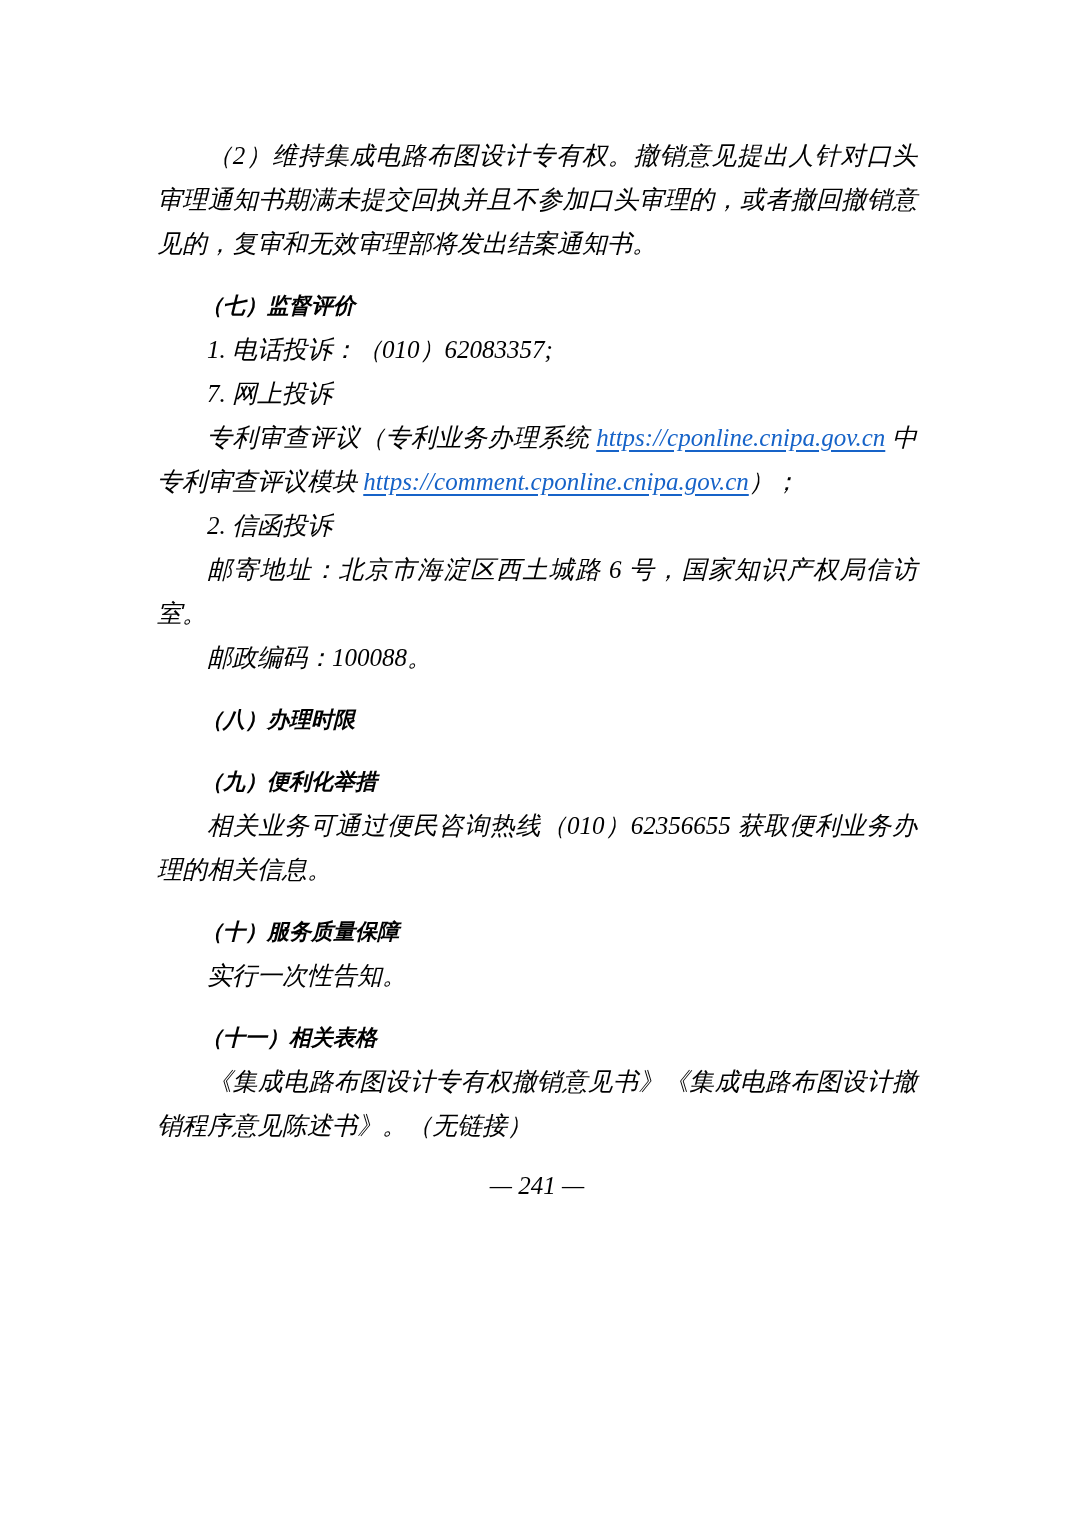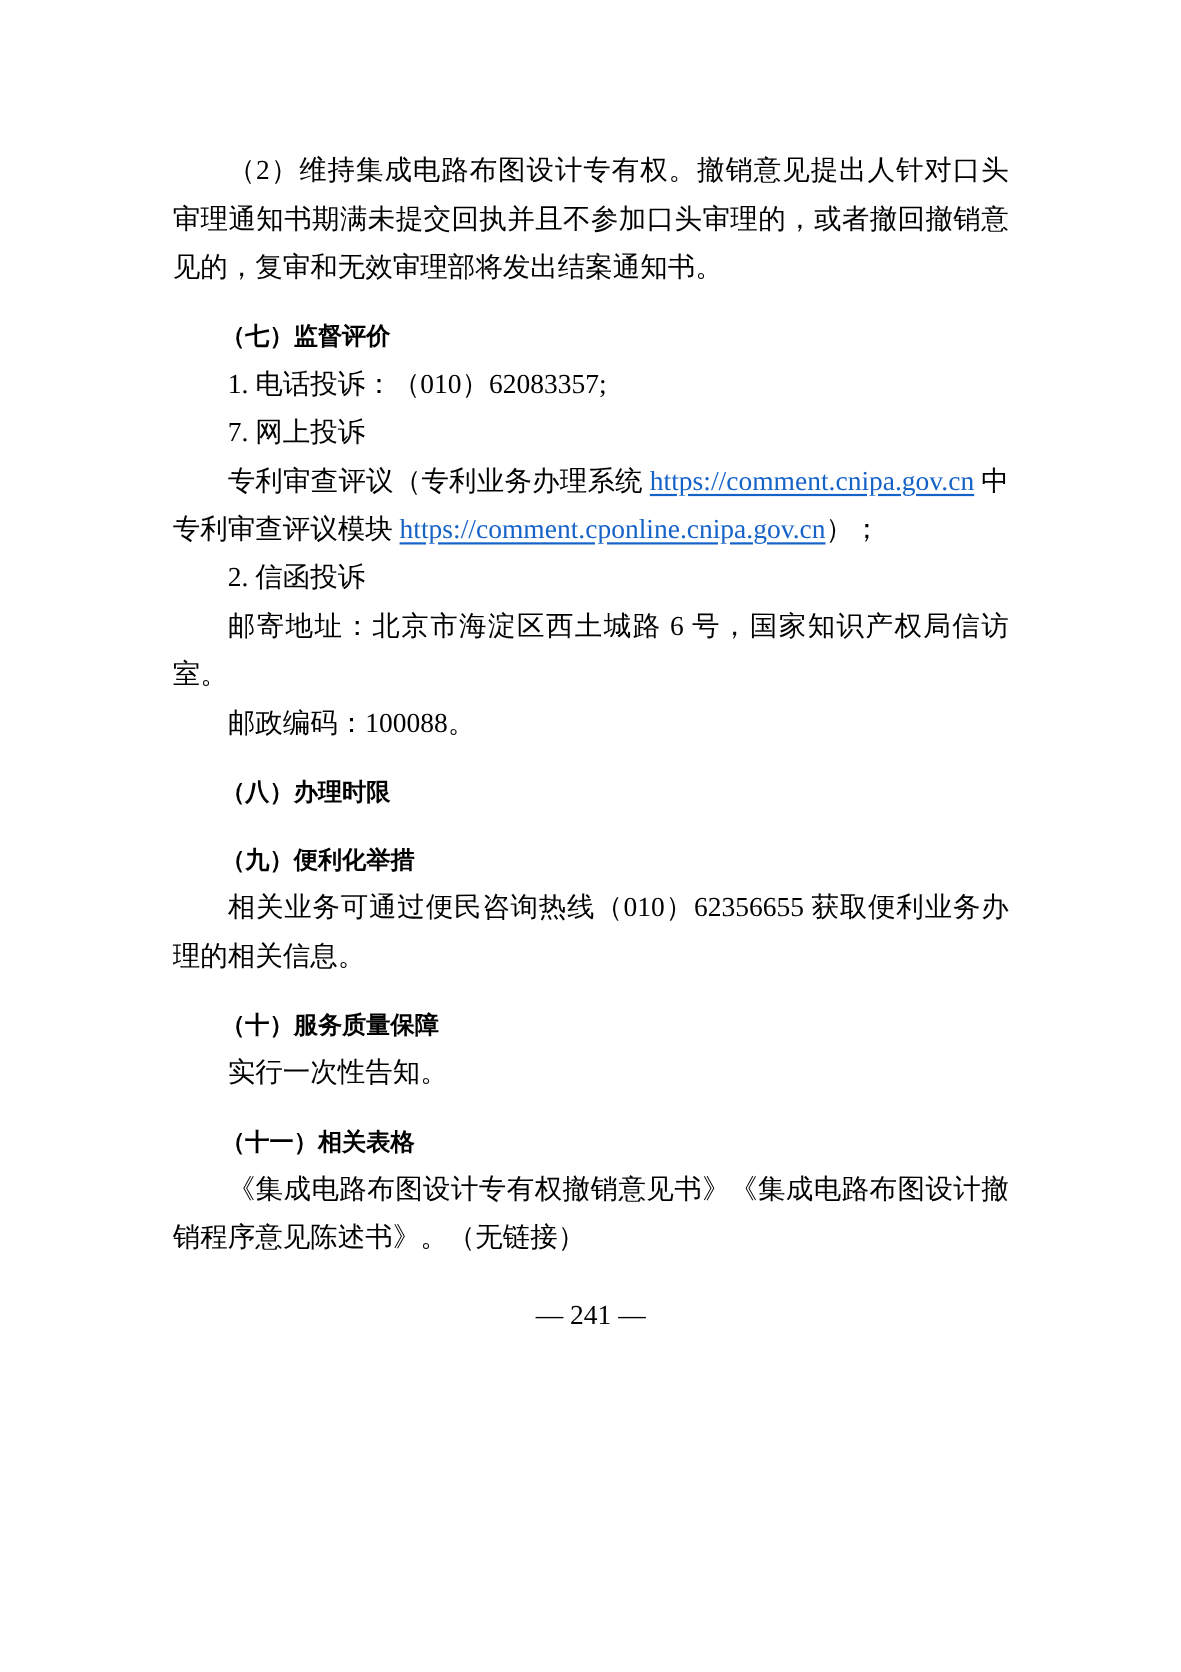--- a/index.html
+++ b/index.html
@@ -11,20 +11,21 @@
     position: relative;
     width: 1074px;
     height: 1520px;
     box-sizing: border-box;
     background: #ffffff;
     padding: 134px 157px 0 157px;
     font-family: "Liberation Serif", "DejaVu Serif", serif;
     font-size: 25px;
     color: #000000;
     overflow: hidden;
+    font-style: italic;
   }
   .para {
     margin: 0;
     line-height: 44px;
     text-align: justify;
     text-indent: 2em;
   }
   .heading {
     margin: 18px 0 0 0;
     line-height: 44px;
@@ -34,42 +35,42 @@
     text-align: left;
   }
   .link {
     color: #1663c8;
     text-decoration: underline;
     text-underline-offset: 4px;
     word-break: break-all;
     cursor: pointer;
   }
   .page-footer {
-    margin-top: 27px;
+    margin-top: 16px;
     line-height: 44px;
     text-align: center;
     font-size: 25px;
     color: #000000;
     text-indent: 0;
   }
 </style>
 </head>
 <body>
 
 <div class="page">
 
   <p class="para">（2）维持集成电路布图设计专有权。撤销意见提出人针对口头审理通知书期满未提交回执并且不参加口头审理的，或者撤回撤销意见的，复审和无效审理部将发出结案通知书。</p>
 
   <h2 class="heading">（七）监督评价</h2>
 
   <p class="para">1. 电话投诉：（010）62083357;</p>
 
   <p class="para">7. 网上投诉</p>
 
-  <p class="para"><span>专利审查评议（专利业务办理系统 </span><a class="link">https://comment.cnipa.gov.cn</a><span> 中专利审查评议模块 </span><a class="link">https://comment.cponline.cnipa.gov.cn</a><span>）；</span></p>
+  <p class="para"><span>专利审查评议（专利业务办理系统 </span><a class="link">https://cponline.cnipa.gov.cn</a><span> 中专利审查评议模块 </span><a class="link">https://comment.cponline.cnipa.gov.cn</a><span>）；</span></p>
 
   <p class="para">2. 信函投诉</p>
 
   <p class="para">邮寄地址：北京市海淀区西土城路 6 号，国家知识产权局信访室。</p>
 
   <p class="para">邮政编码：100088。</p>
 
   <h2 class="heading">（八）办理时限</h2>
 
 

